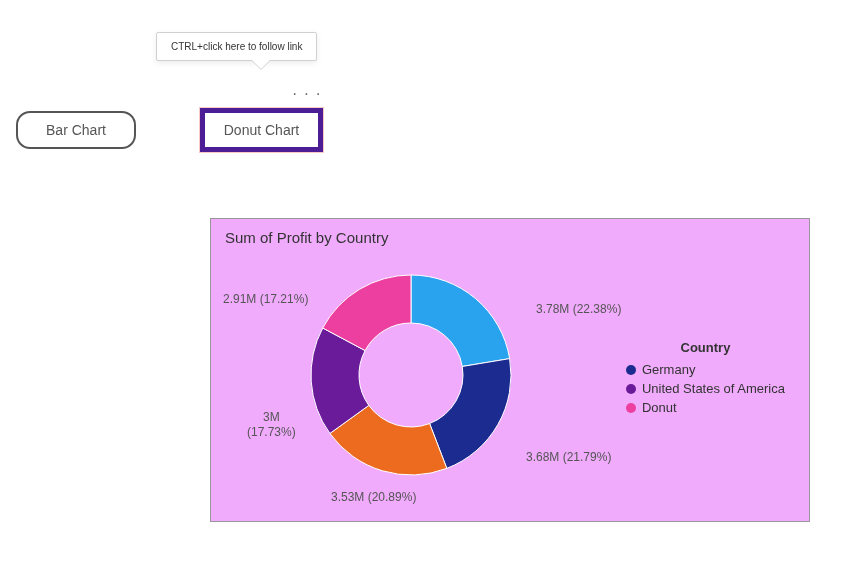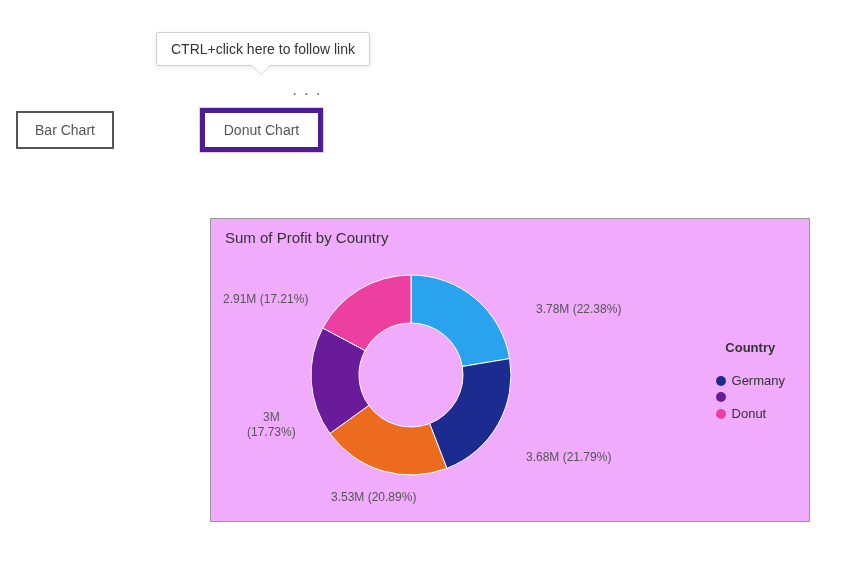--- a/index.html
+++ b/index.html
@@ -14,41 +14,41 @@
     }
     .btn {
       position: absolute;
       border: 2px solid #555;
       background: #fff;
       padding: 8px 16px;
       font-size: 14px;
       color: #555;
       cursor: pointer;
     }
-    .btn-bar { left: 16px; top: 111px; width: 98px; height: 38px; }
+    .btn-bar { left: 16px; top: 111px; width: 120px; height: 38px; border-radius: 14px; }
     .btn-donut {
       left: 200px; top: 108px; width: 123px; height: 44px;
       border: 5px solid #4c1d95;
       box-shadow: 0 0 0 1px rgba(231,76,60,.3);
     }
     .ellipsis {
       position: absolute;
       left: 292px; top: 85px;
       color: #666;
       font-size: 16px;
       letter-spacing: 1px;
     }
     .tooltip {
       position: absolute;
       left: 156px; top: 32px;
       background: #fff;
       border: 1px solid #d0d0d0;
       border-radius: 2px;
       padding: 8px 14px;
-      font-size: 14px;
+      font-size: 10px;
       color: #333;
       box-shadow: 0 2px 6px rgba(0,0,0,.08);
     }
     .tooltip::after {
       content: "";
       position: absolute;
       bottom: -9px; left: 95px;
       width: 0; height: 0;
       border-left: 9px solid transparent;
       border-right: 9px solid transparent;
@@ -76,21 +76,21 @@
     .donut {
       position: absolute;
       left: 95px; top: 18px;
       width: 210px; height: 210px;
     }
     .legend {
       position: absolute;
       right: 24px; top: 88px;
       font-size: 13px;
     }
-    .legend-title { font-weight: 600; margin-bottom: 18px; }
+    .legend-title { font-weight: 600; margin-bottom: 7px; }
     .legend-item { display: flex; align-items: center; margin: 4px 0; }
     .swatch {
       width: 10px; height: 10px; border-radius: 50%;
       margin-right: 6px; display: inline-block;
     }
     .dlabel {
       position: absolute;
       font-size: 12px;
       color: #555;
       line-height: 1.25;
@@ -133,20 +133,21 @@
     <div class="dlabel" style="left:12px;  top:40px;">2.91M (17.21%)</div>
 
     <div class="legend">
       <div class="legend-title">Country</div>
       <div class="legend-item">
         <span class="swatch" style="background: rgb(28, 43, 143);"></span>
         <span>Germany</span>
       </div>
       <div class="legend-item">
         <span class="swatch" style="background: rgb(106, 27, 154);"></span>
+        <span>United States of America</span>
       </div>
       <div class="legend-item">
         <span class="swatch" style="background: rgb(236, 63, 160);"></span>
         <span>Donut</span>
       </div>
     </div>
 
   </div>
 </div>
 

